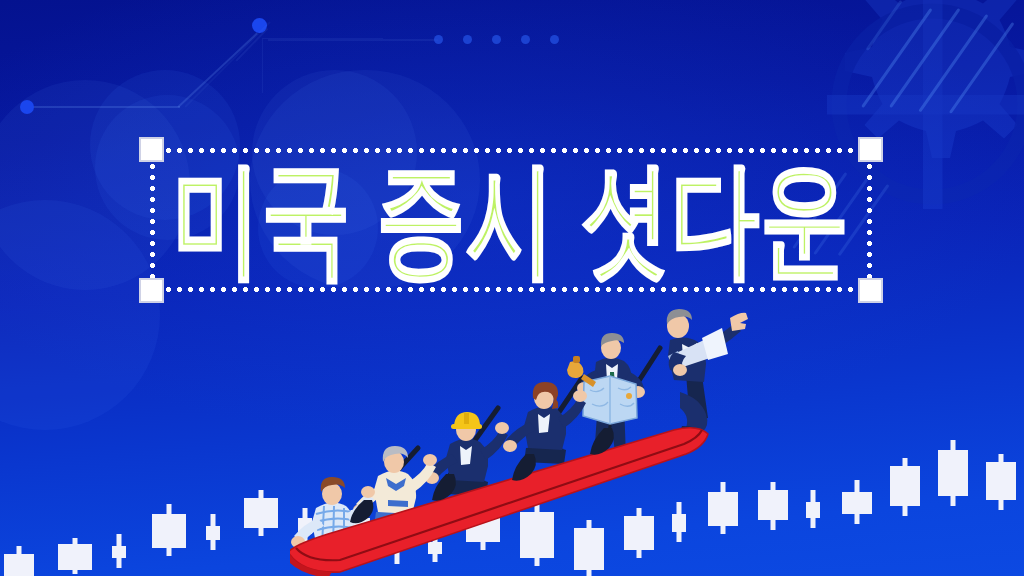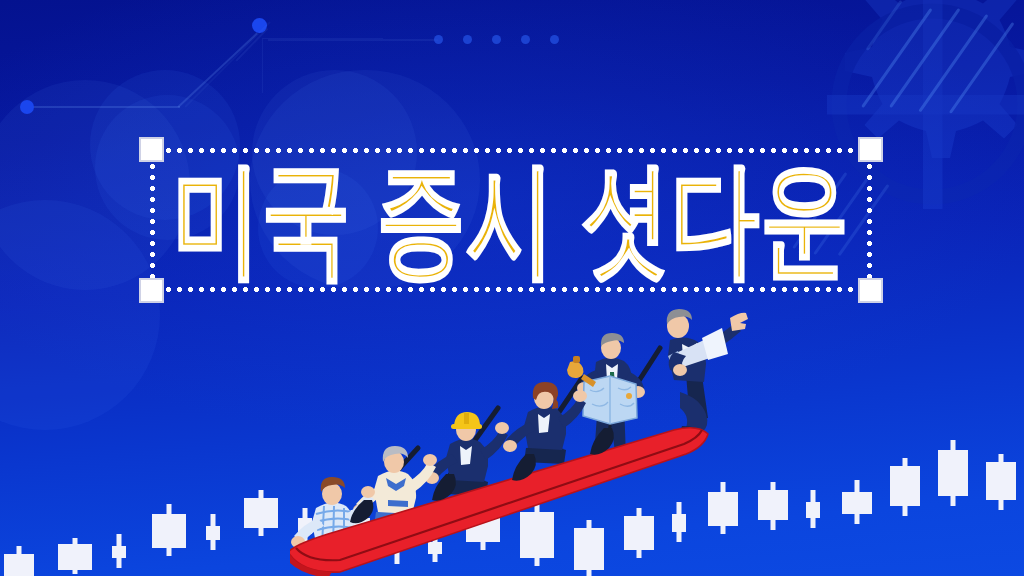--- a/index.html
+++ b/index.html
@@ -160,21 +160,21 @@
   .handle.tr { right: -13px; top: -13px; }
   .handle.bl { left: -13px; bottom: -13px; }
   .handle.br { right: -13px; bottom: -13px; }
 
   #title-text {
     position: absolute;
     left: 0; right: 0;
     top: 50%;
     transform: translateY(-50%);
     text-align: center;
-    color: #eab308;
+    color: #bef264;
     font-family: "Liberation Sans", "DejaVu Sans", sans-serif;
     font-weight: 700;
     font-size: 84px;
     line-height: 1.0;
     letter-spacing: 1px;
     white-space: nowrap;
     transform-origin: center center;
   }
   #title-text .t-inner {
     display: inline-block;

